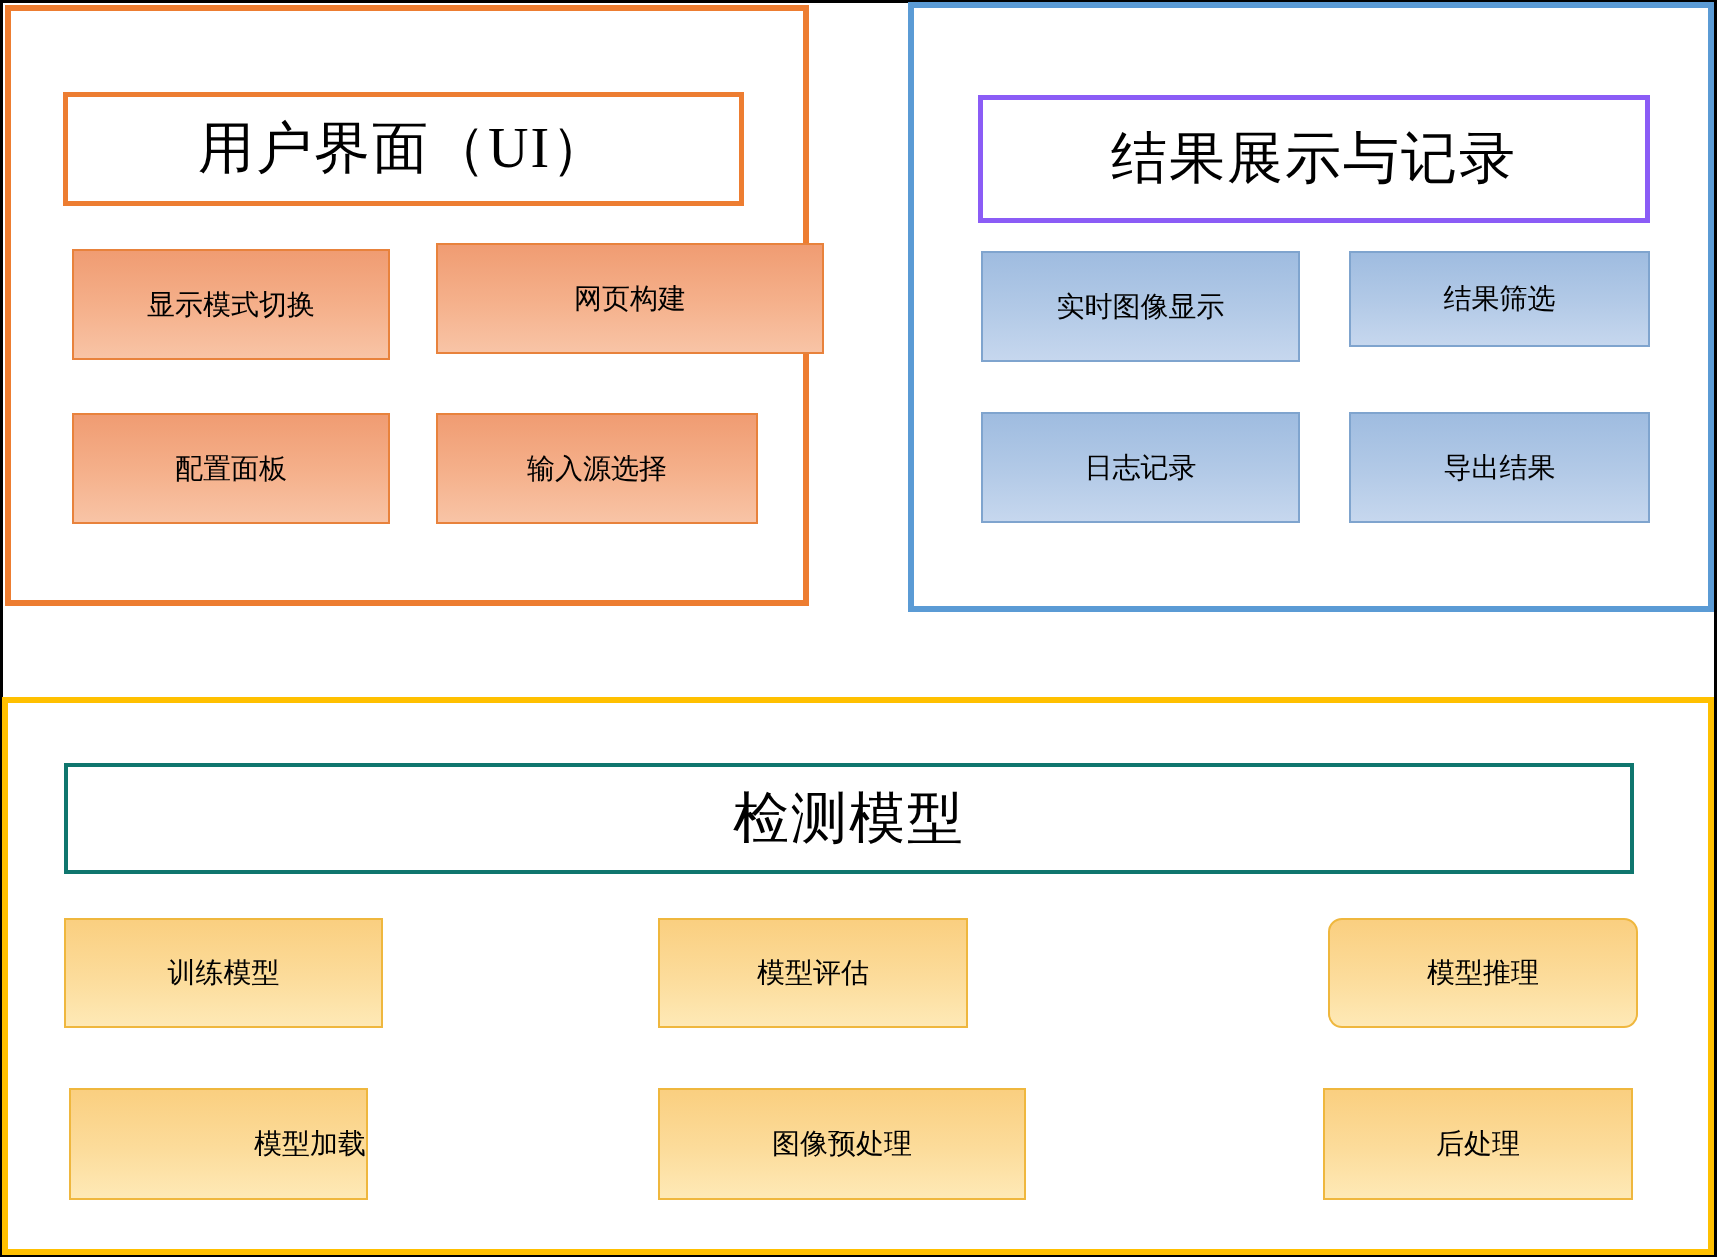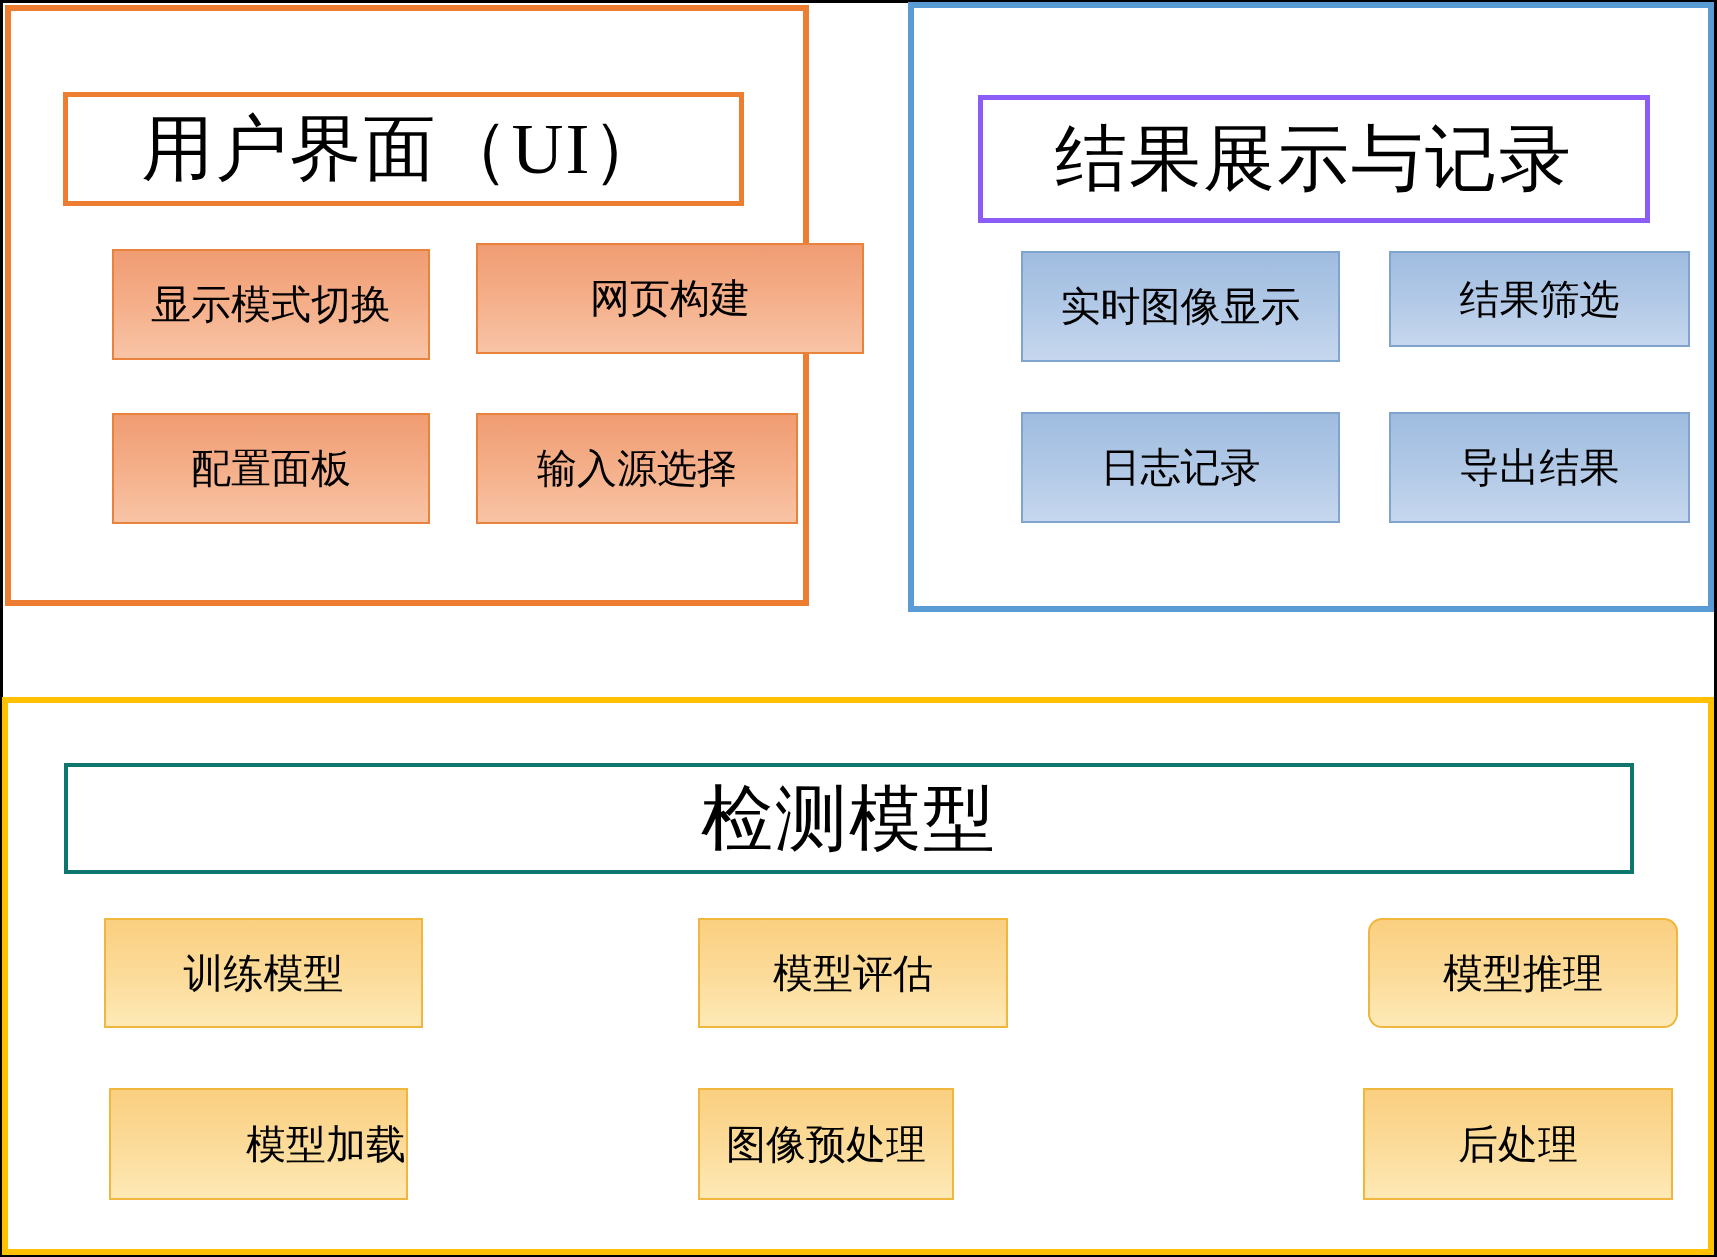--- a/index.html
+++ b/index.html
@@ -31,42 +31,41 @@
     border:6px solid #5B9BD5;
   }
   .sec-model{
     left:2px;top:697px;width:1712px;height:558px;
     border:6px solid #FFC000;
   }
   .title-box{
     position:absolute;
     display:flex;align-items:center;justify-content:center;
     background:#ffffff;
-    font-size:72px;
+    font-size:56px;
     letter-spacing:2px;
     white-space:nowrap;
   }
   .sec-ui .title-box{
     left:52px;top:81px;width:681px;height:114px;
     border:5px solid #ED7D31;
   }
   .sec-results .title-box{
     left:64px;top:87px;width:672px;height:128px;
     border:5px solid #8b5cf6;
   }
   .sec-model .title-box{
     left:56px;top:60px;width:1570px;height:111px;
     border:4px solid #0f766e;
   }
   .item{
     position:absolute;
     display:flex;align-items:center;justify-content:center;
-    font-size:40px;
+    font-size:28px;
     white-space:nowrap;
-    margin-left:40px;
   }
   .item-orange{
     border:2px solid #E8823C;
     background:linear-gradient(180deg,#F09C72 0%,#F5B18C 55%,#F8C4A6 100%);
   }
   .item-blue{
     border:2px solid #7FA4CE;
     background:linear-gradient(180deg,#9FBCE0 0%,#B3CAE7 55%,#C6D7EE 100%);
   }
   .item-yellow{
@@ -81,21 +80,21 @@
   
   .res-i1{left:67px;top:243px;width:319px;height:111px;}
   .res-i2{left:435px;top:243px;width:301px;height:96px;}
   .res-i3{left:67px;top:404px;width:319px;height:111px;}
   .res-i4{left:435px;top:404px;width:301px;height:111px;}
   
   .mod-i1{left:56px;top:215px;width:319px;height:110px;}
   .mod-i2{left:650px;top:215px;width:310px;height:110px;}
   .mod-i3{left:1320px;top:215px;width:310px;height:110px;border-radius:14px;}
   .mod-i4{left:61px;top:385px;width:299px;height:112px;justify-content:flex-end;}
-  .mod-i5{left:650px;top:385px;width:256px;height:112px;}
+  .mod-i5{left:650px;top:385px;width:368px;height:112px;}
   .mod-i6{left:1315px;top:385px;width:310px;height:112px;}
 </style>
 </head>
 <body>
 
 <div class="canvas">
   <div class="frame"></div>
 
   <div class="section sec-ui">
     <div class="title-box">

